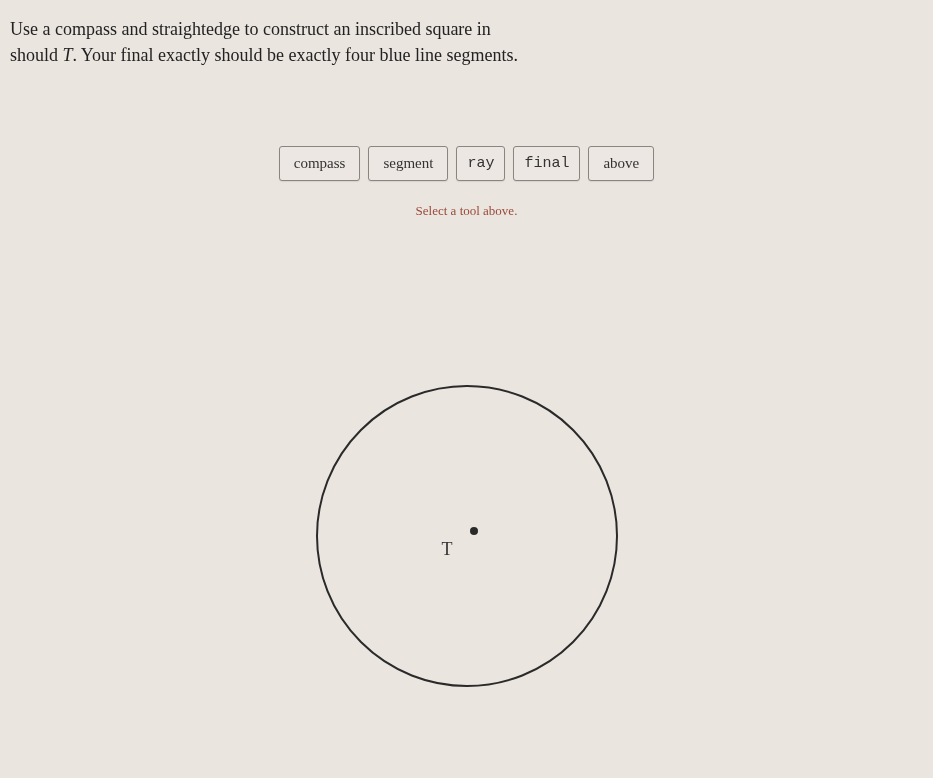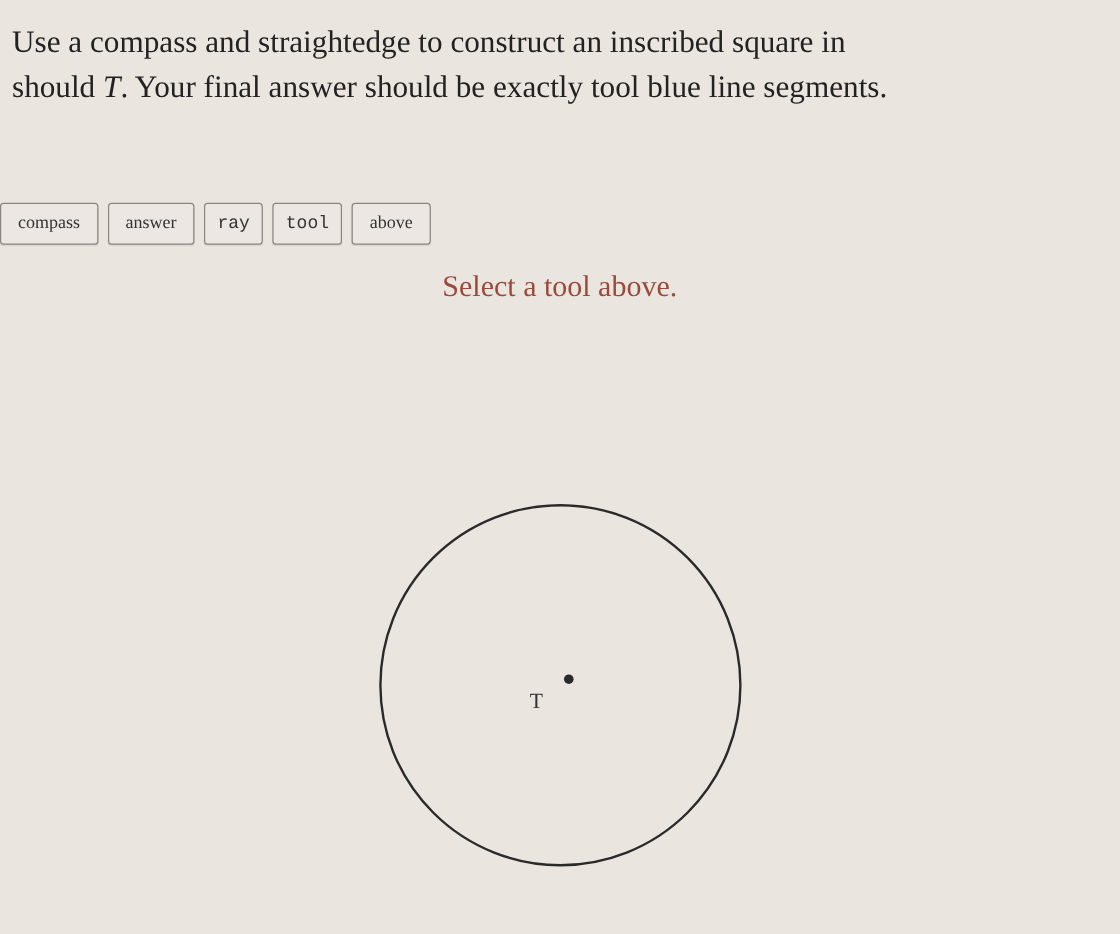--- a/index.html
+++ b/index.html
@@ -11,53 +11,53 @@
     width: 933px;
     height: 778px;
     background: #ebe5e0;
     font-family: Georgia, 'Times New Roman', serif;
     color: #1a1a1a;
     position: relative;
     overflow: hidden;
   }
   .instructions {
     padding: 16px 4px 0 10px;
-    font-size: 26px;
+    font-size: 18px;
     line-height: 1.45;
     color: #222;
   }
   .instructions .var {
     font-style: italic;
     font-family: 'Times New Roman', serif;
   }
   .toolbar {
     margin-top: 78px;
     display: flex;
-    justify-content: flex-start;
+    justify-content: center;
     gap: 8px;
   }
   .tool-btn {
     background: #ece7e2;
     border: 1px solid #8b8580;
     border-radius: 3px;
     padding: 8px 14px;
     font-family: Georgia, 'Times New Roman', serif;
     font-size: 15px;
     color: #333;
     cursor: pointer;
     box-shadow: 0 1px 1px rgba(0,0,0,0.08);
   }
   .tool-btn.narrow {
     padding: 8px 10px;
     font-family: Liberation Mono, monospace;
   }
   .hint {
     text-align: center;
     margin-top: 22px;
-    font-size: 25px;
+    font-size: 13px;
     color: #9a4a3a;
     font-family: Georgia, 'Times New Roman', serif;
   }
   .canvas-area {
     position: relative;
     width: 100%;
     height: 480px;
   }
   .circle-wrap {
     position: absolute;
@@ -78,28 +78,28 @@
     color: #333;
     left: 130px;
     top: 158px;
   }
 </style>
 </head>
 <body>
 
 <div class="instructions">
   <span>Use a compass and straightedge to construct an inscribed square in</span><br>
-  <span>should </span><span class="var">T</span><span>. Your final answer should be exactly tool blue line segments.</span>
+  <span>should </span><span class="var">T</span><span>. Your final exactly should be exactly four blue line segments.</span>
 </div>
 
 <div class="toolbar">
   <button class="tool-btn">compass</button>
-  <button class="tool-btn">answer</button>
+  <button class="tool-btn">segment</button>
   <button class="tool-btn narrow">ray</button>
-  <button class="tool-btn narrow">tool</button>
+  <button class="tool-btn narrow">final</button>
   <button class="tool-btn">above</button>
 </div>
 
 <div class="hint">Select a tool above.</div>
 
 <div class="canvas-area">
   <div class="circle-wrap">
     <svg class="circle" width="310" height="310">
       <circle cx="155" cy="155" r="150" fill="none" stroke="#2a2a2a" stroke-width="2"></circle>
       <circle cx="162" cy="150" r="4" class="center-dot"></circle>

